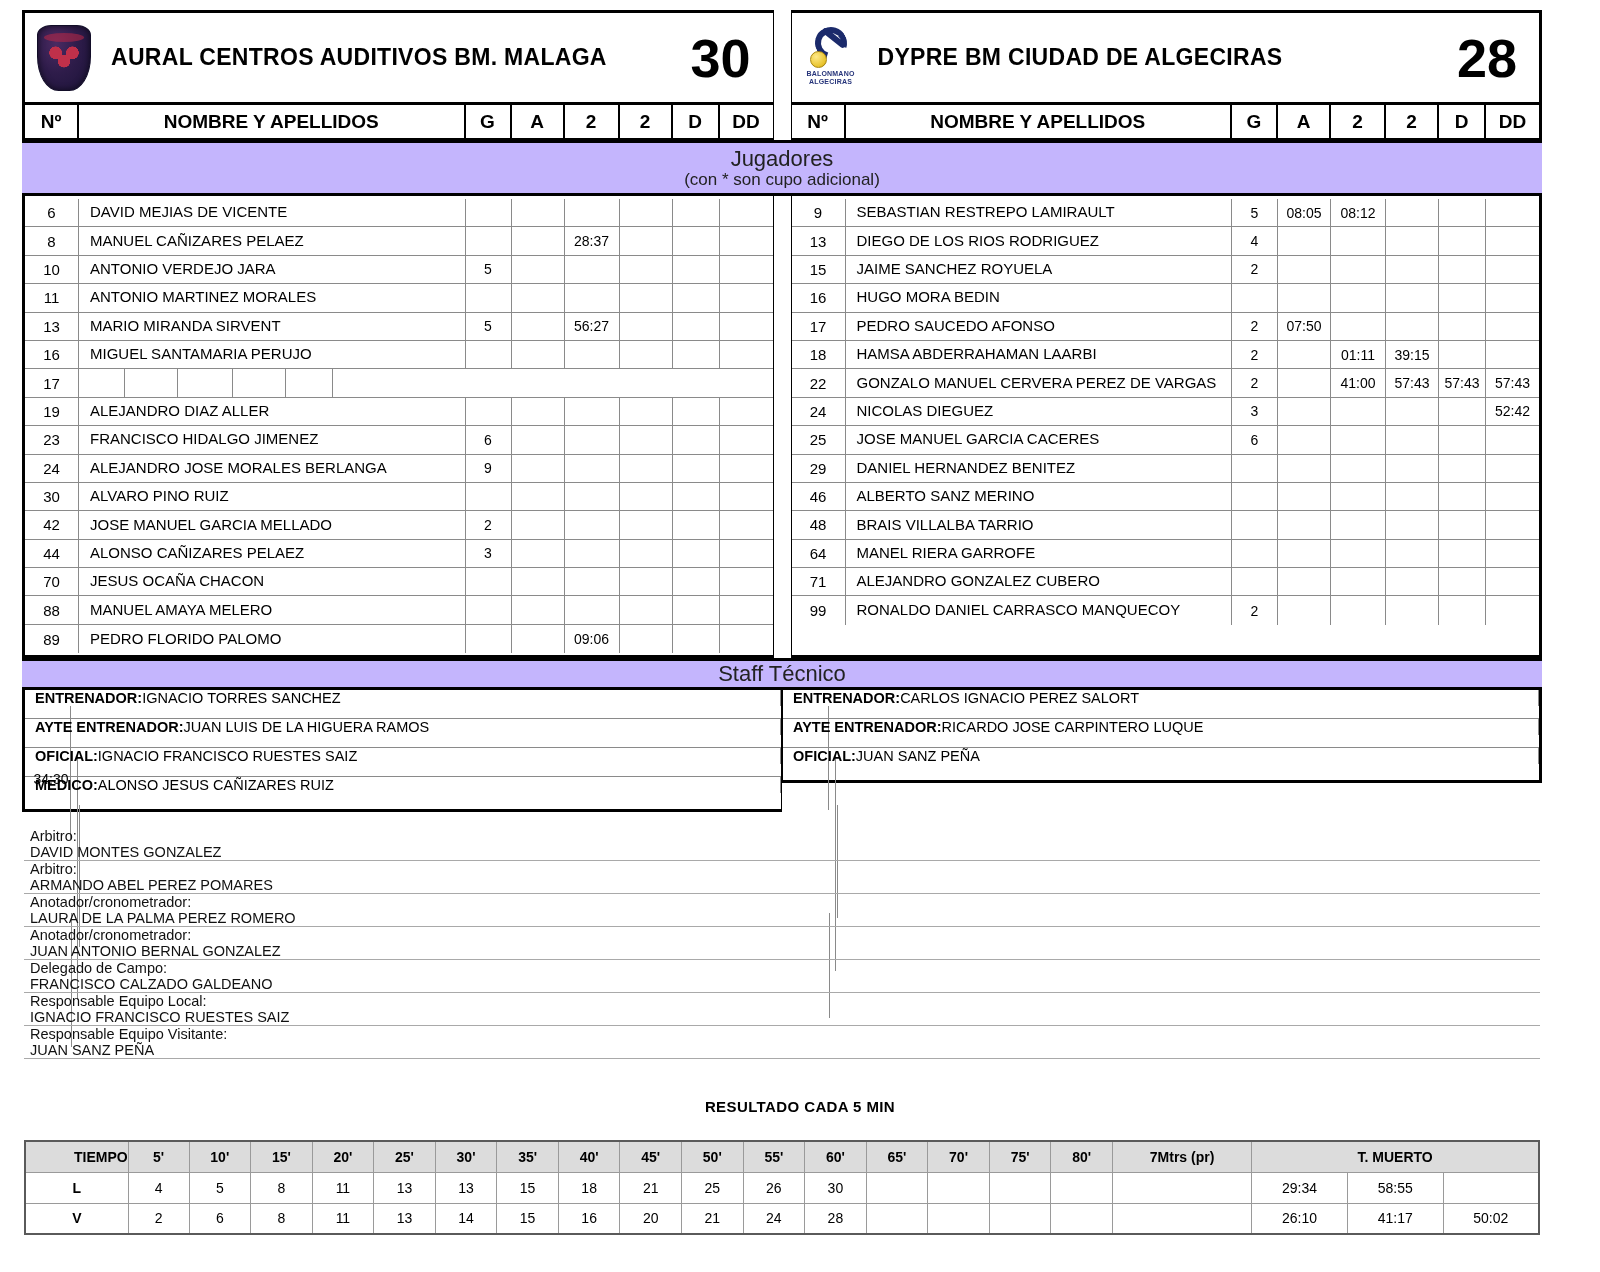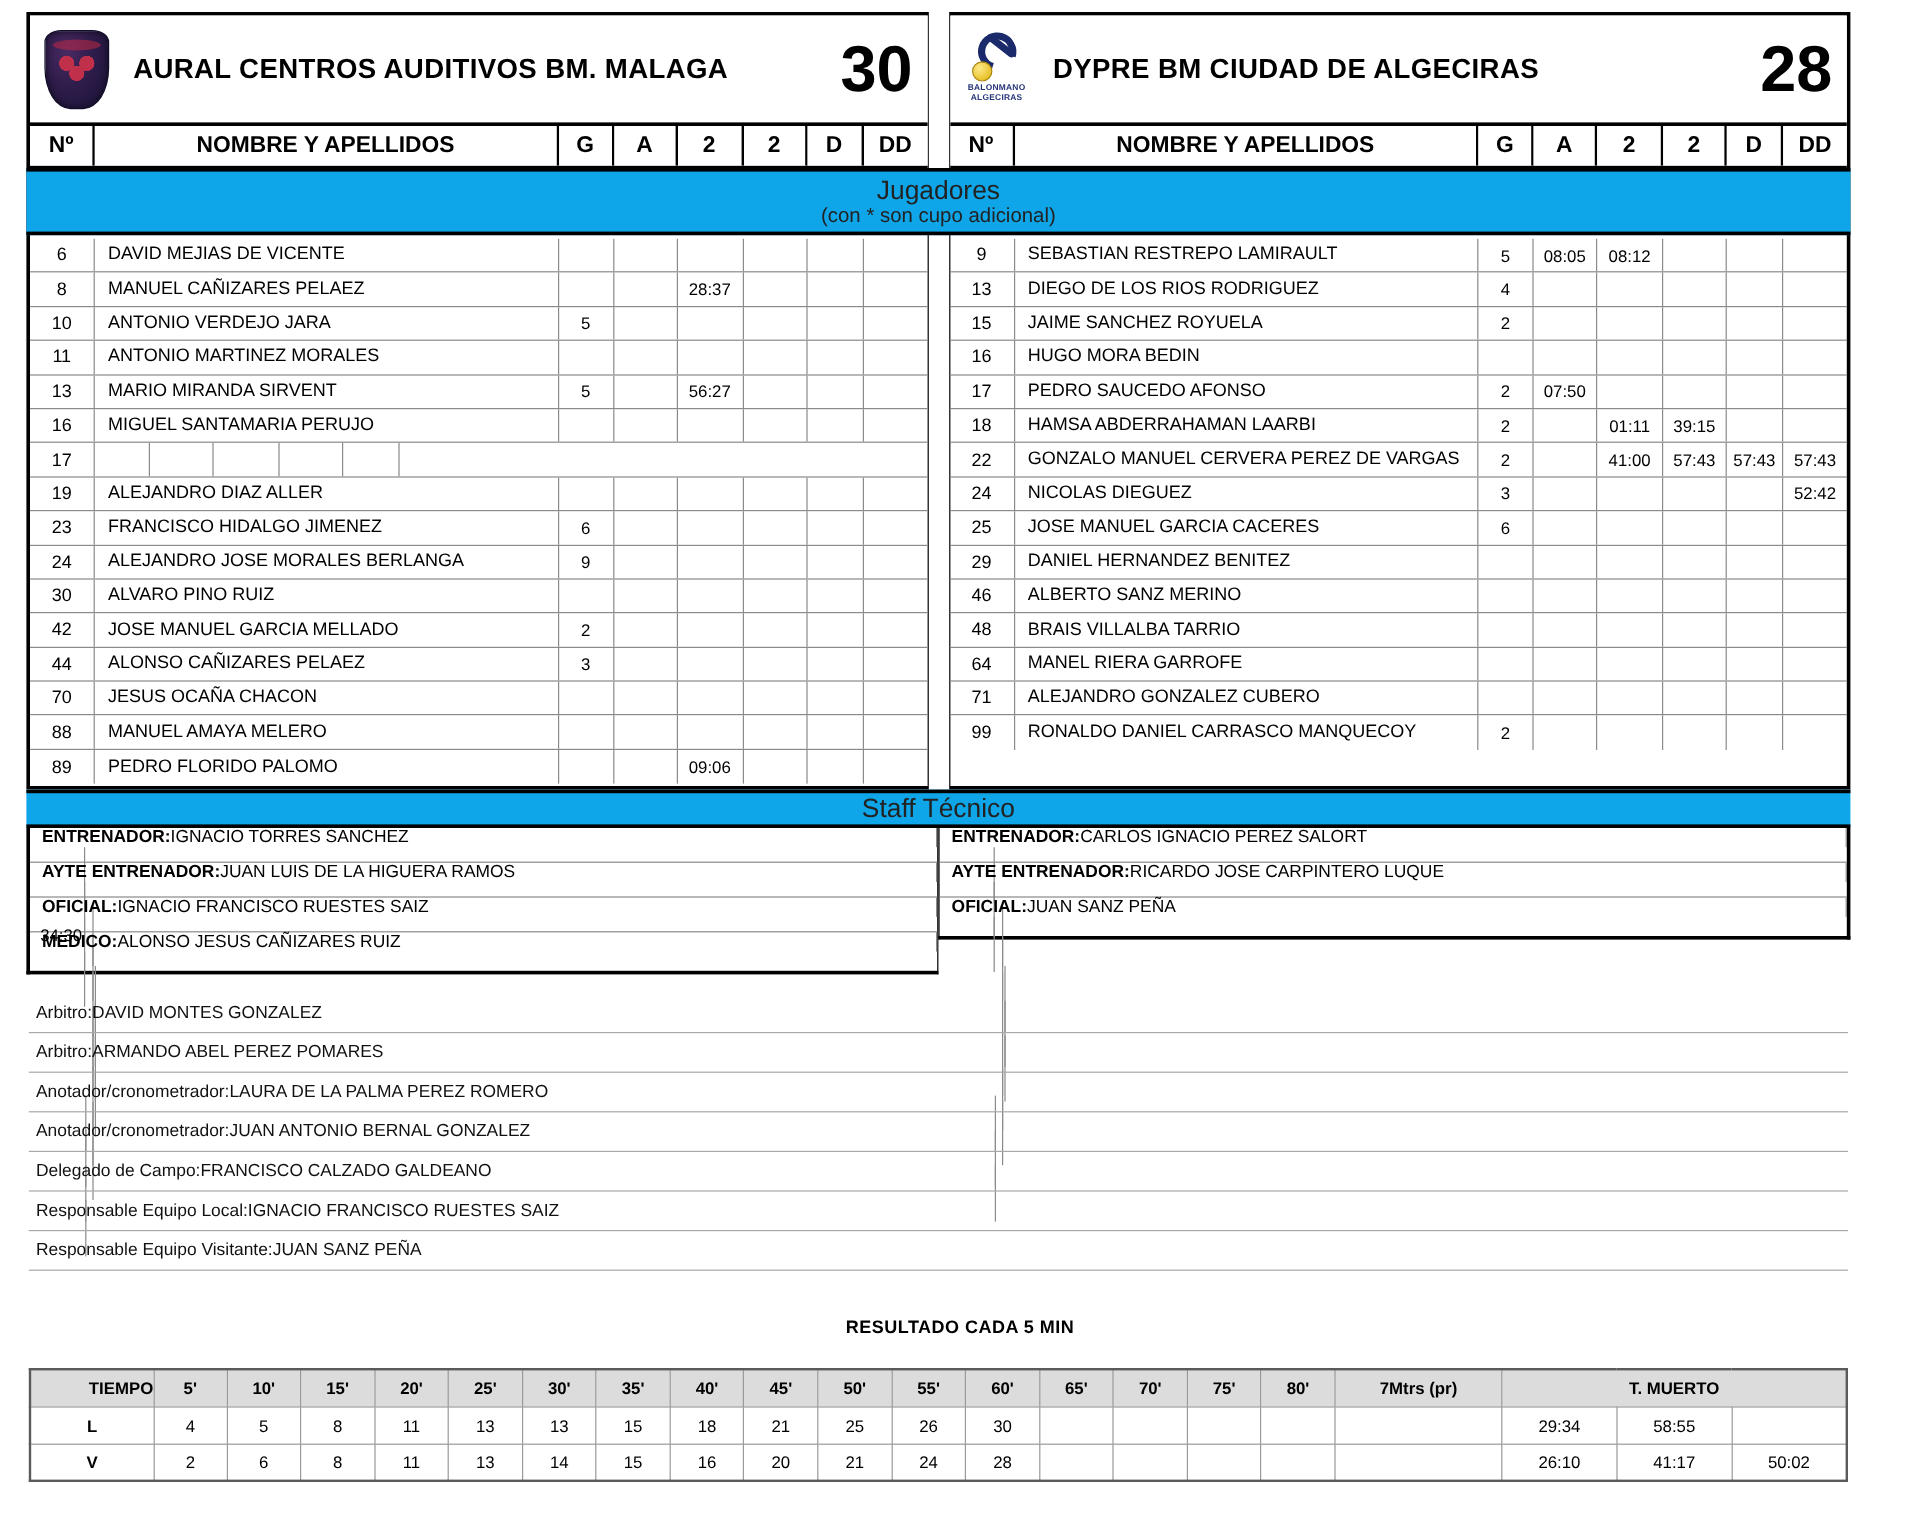--- a/index.html
+++ b/index.html
@@ -29,21 +29,21 @@
   .team-col.left  { border: 3px solid #000; border-right: 1.5px solid #000; }
   .team-col.right { border: 3px solid #000; border-left: 1.5px solid #000; }
 
   
   .team-head {
     display: flex;
     align-items: center;
     height: 92px;
     border-bottom: 3px solid #000;
     background: #fff;
-    padding: 0 2px 0 8px;
+    padding: 0 12px 0 8px;
   }
   .crest { width: 62px; height: 78px; flex: 0 0 62px; position: relative; }
 
   .crest-shield {
     width: 54px; height: 66px; margin: 6px auto 0 auto;
     background: radial-gradient(ellipse at 35% 28%, #4a2a62 0%, #2e1c4a 45%, #1b1338 100%);
     border-radius: 14px 14px 40% 40% / 10px 10px 52% 52%;
     position: relative;
     box-shadow: inset 0 0 6px rgba(0,0,0,.6);
     border: 1px solid #120d28;
@@ -136,21 +136,21 @@
   .c-2a   { width: 55px;  flex: 0 0 55px; }
   .c-2b   { width: 53px;  flex: 0 0 53px; }
   .c-d    { width: 47px;  flex: 0 0 47px; }
   .c-dd   { width: 53px;  flex: 0 0 53px; }
 
   
   .band {
     position: absolute;
     left: 22px;
     width: 1520px;
-    background: #0ea5e9;
+    background: #c4b5fd;
     border-top: 3px solid #000;
     border-bottom: 3px solid #000;
     text-align: center;
     color: #222;
   }
   .band .big { font-size: 22px; line-height: 1.05; }
   .band .small { font-size: 17px; }
 
   
   .rows { }
@@ -194,23 +194,24 @@
   
   .officials {
     position: absolute;
     left: 24px;
     width: 1516px;
     font-size: 14.5px;
     color: #111;
   }
   .off-row {
     height: 33px;
-    display: flex; align-items: center;
+    display: flex; 
     border-bottom: 1.5px solid #a9a9a9;
     padding-left: 6px;
+    flex-direction: column;
   }
 
   
   .res-title {
     position: absolute;
     left: 0; width: 1600px;
     text-align: center;
     font-size: 15px; font-weight: bold;
     letter-spacing: .4px;
   }

